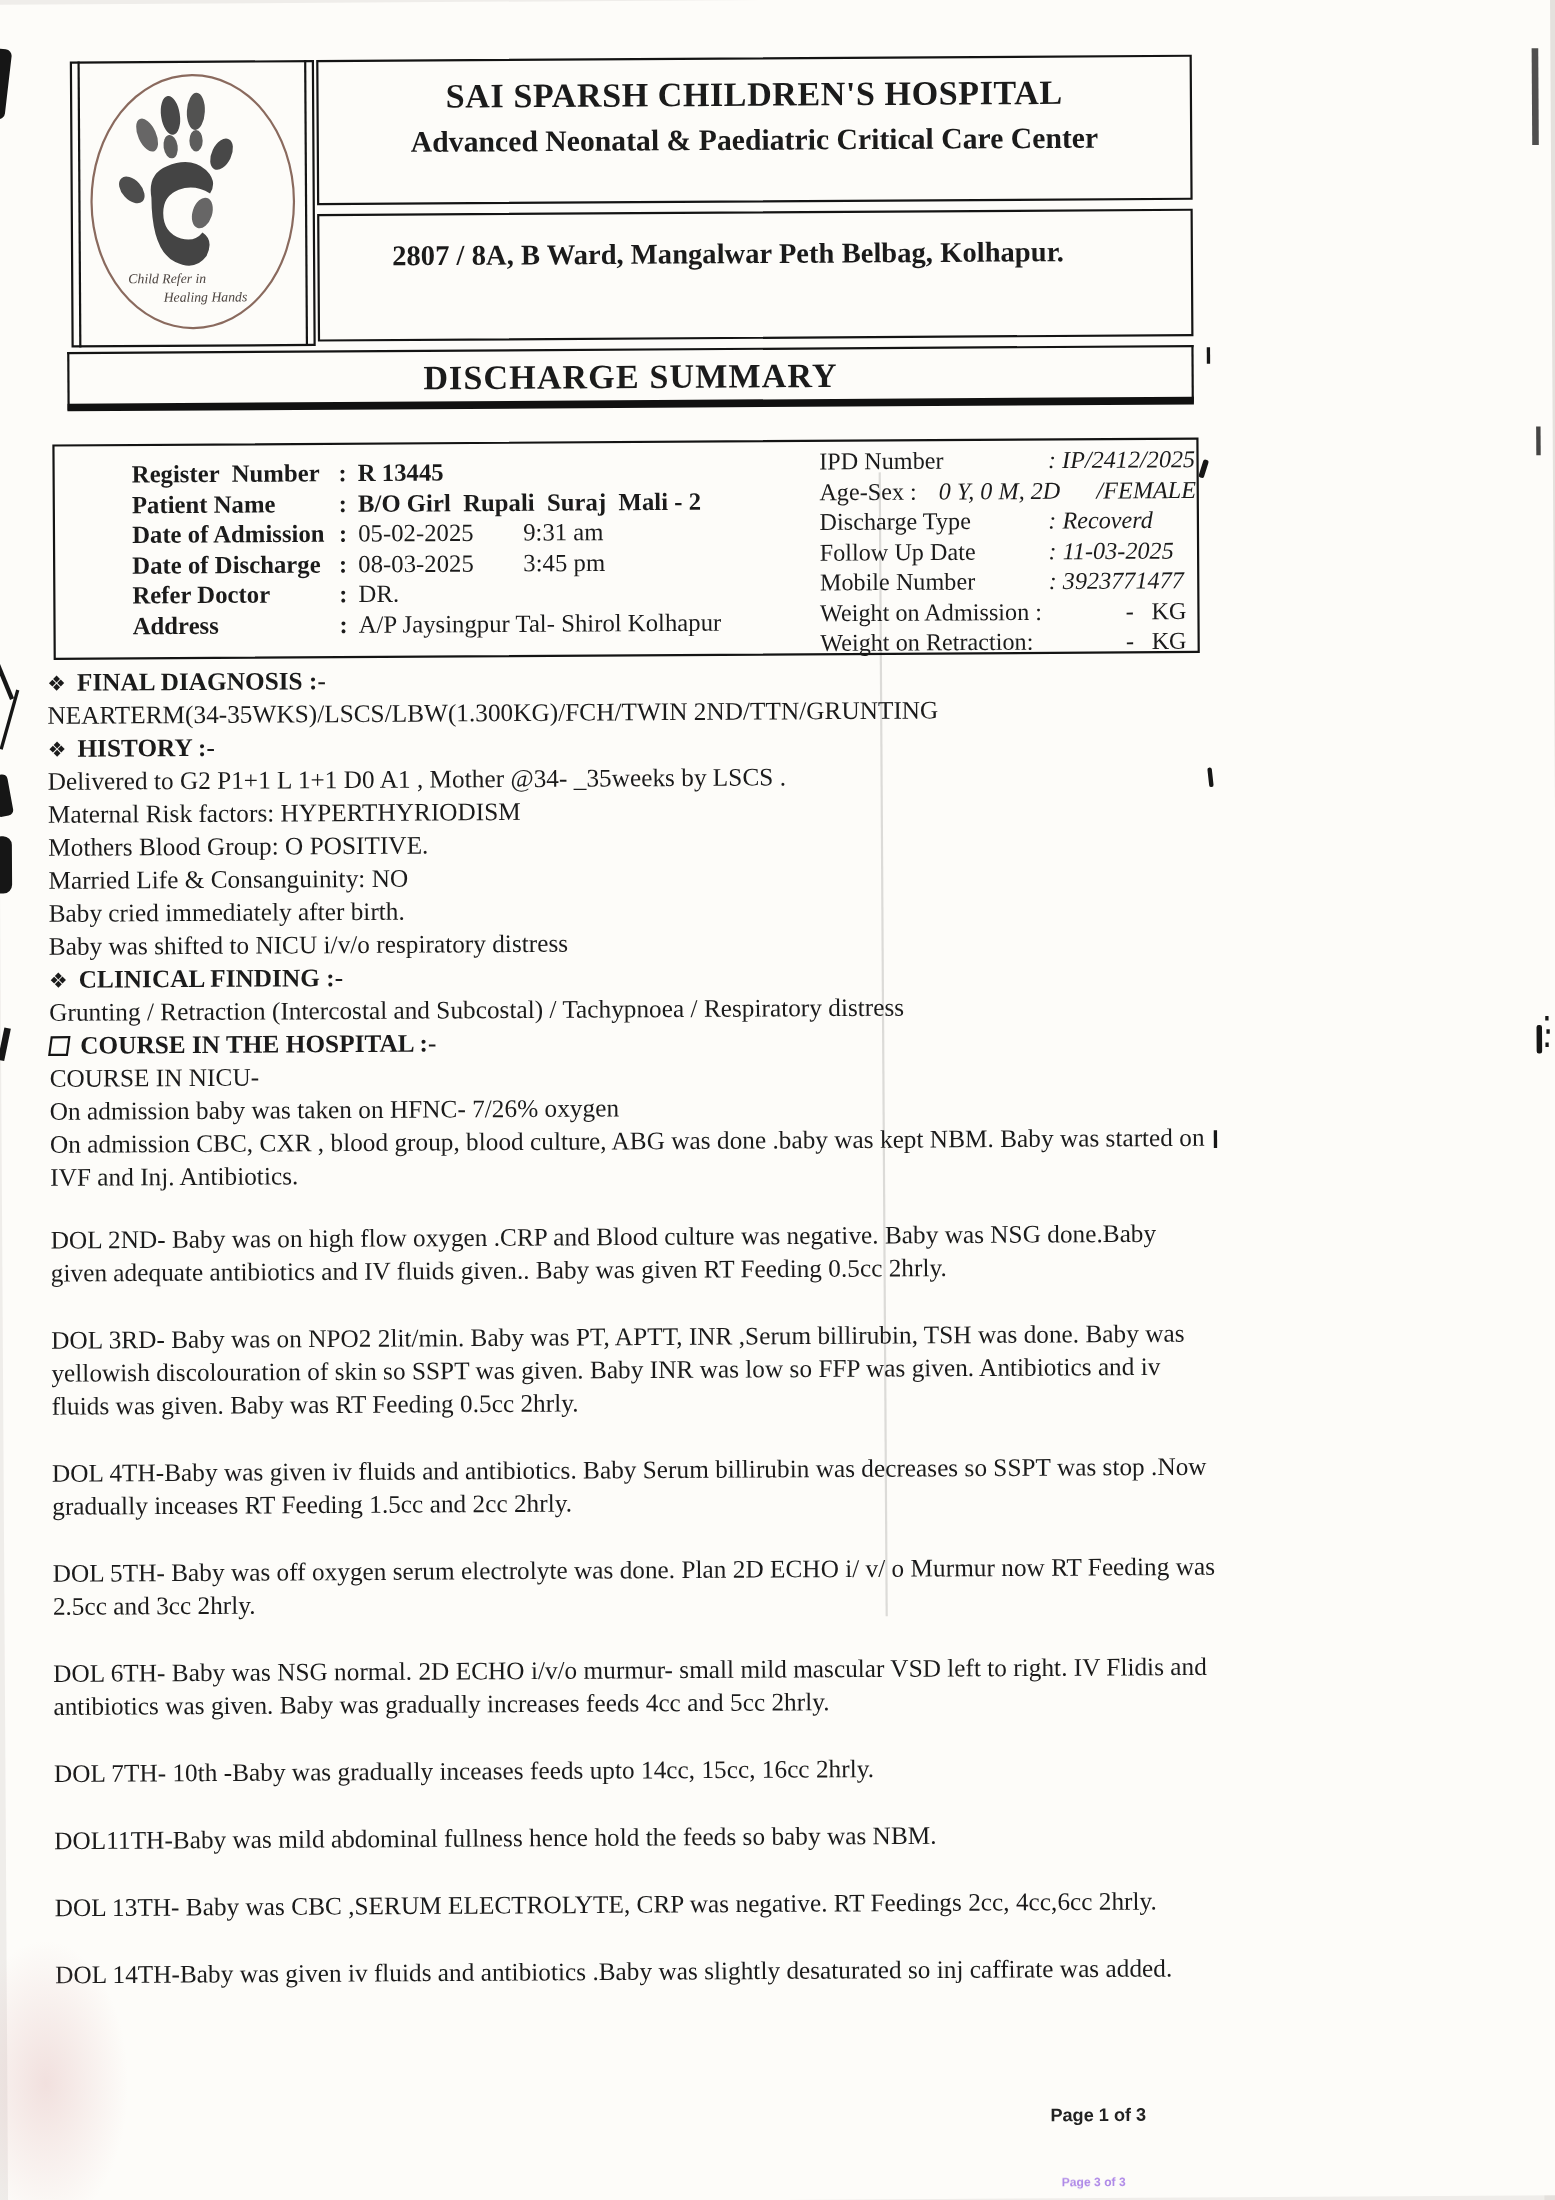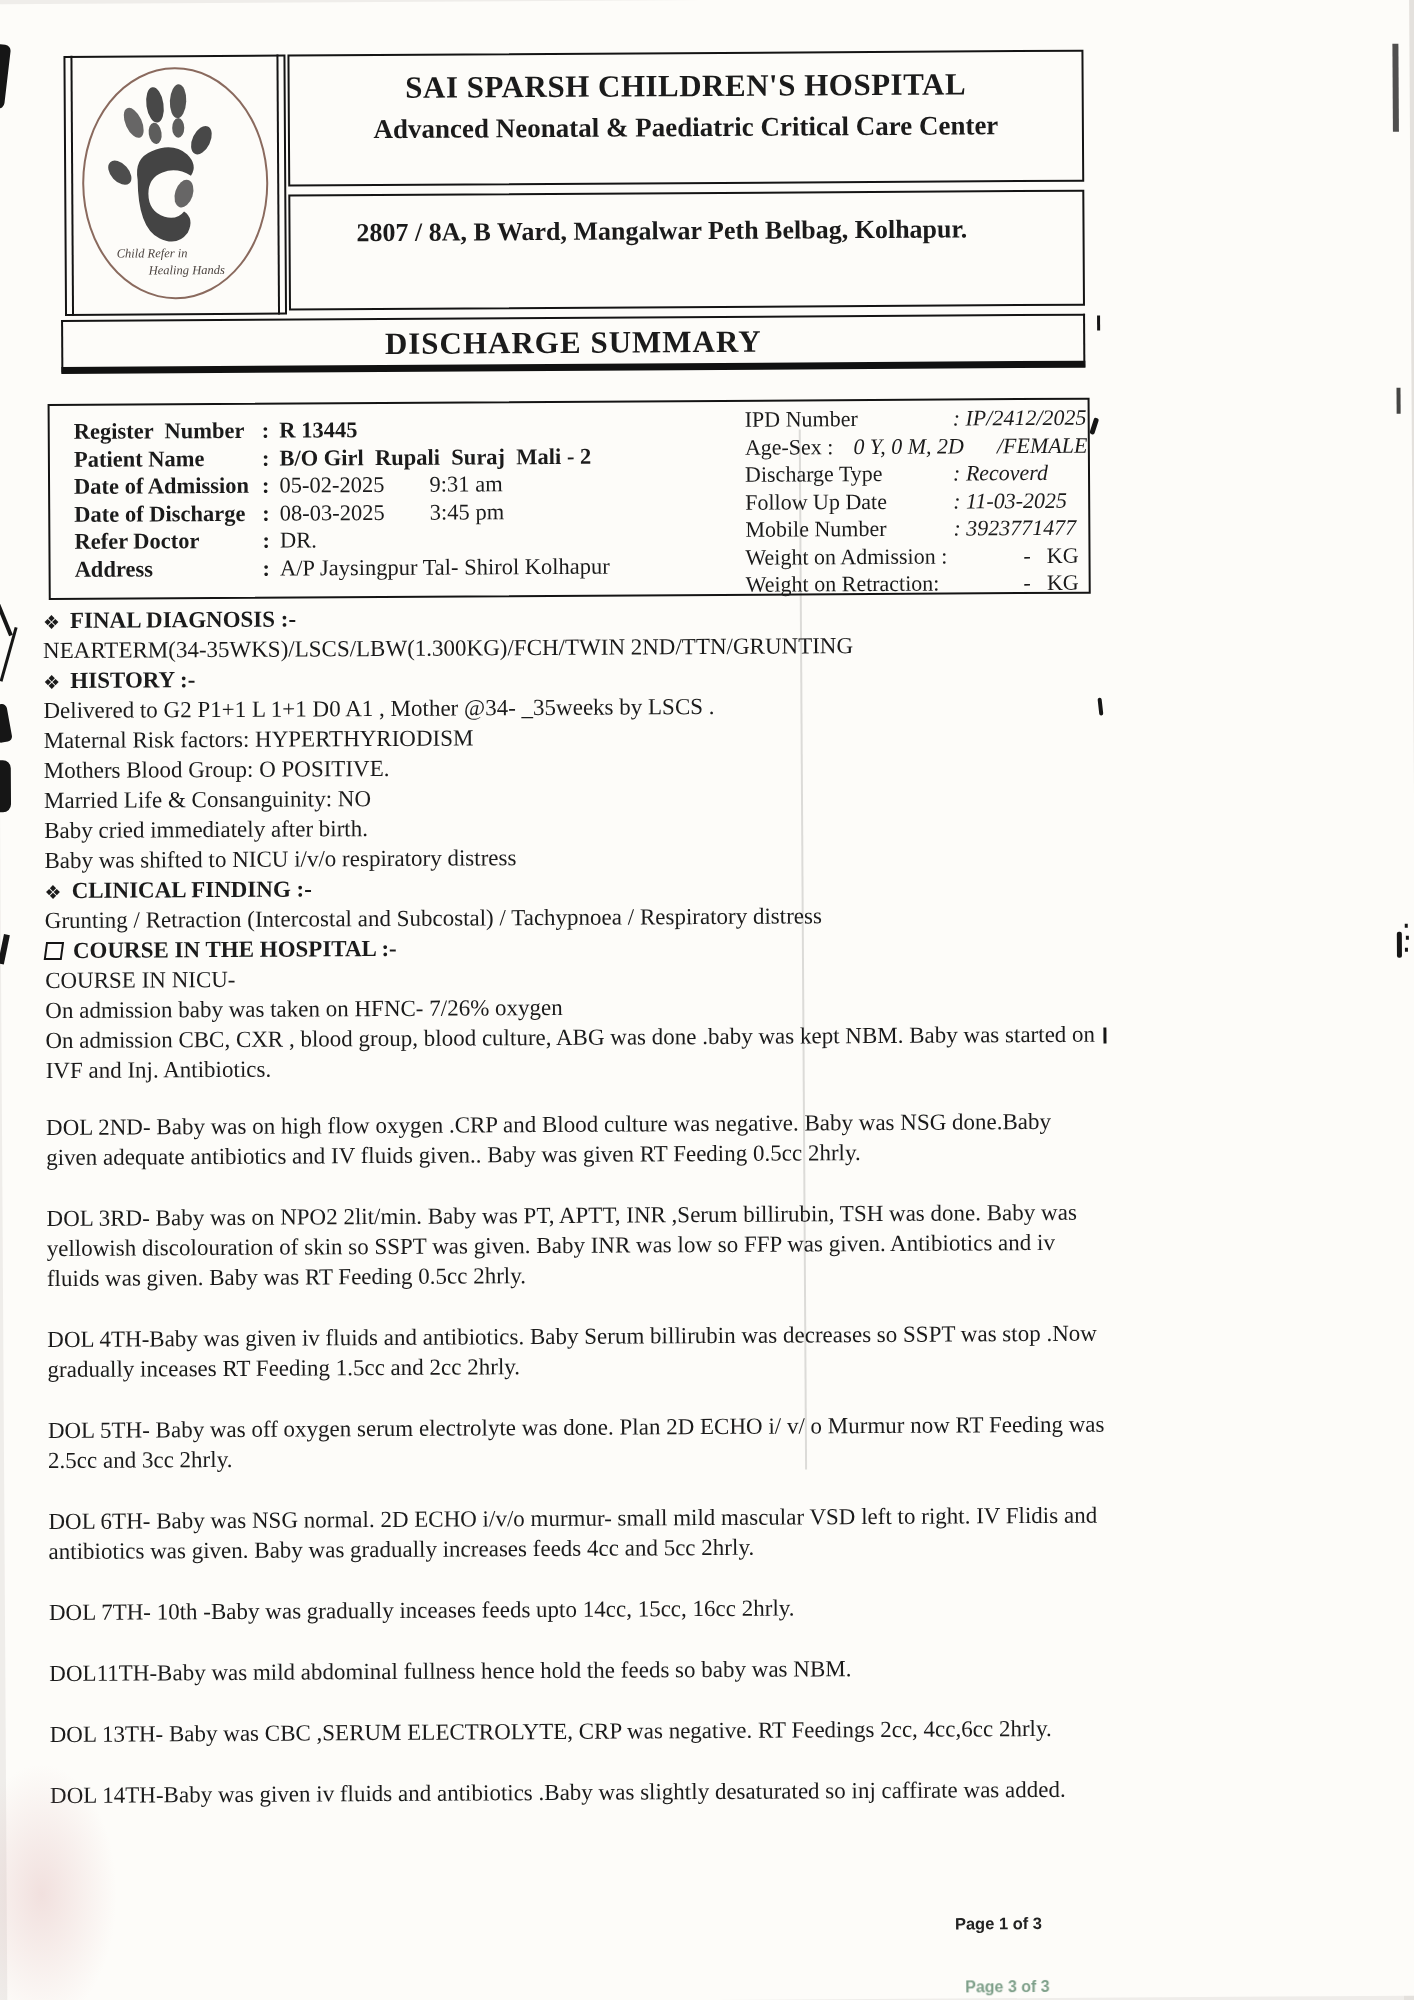--- a/index.html
+++ b/index.html
@@ -23,21 +23,21 @@
          box-sizing:border-box;padding:22px 0 0 66px;}
   .addr-text{font-size:26px;font-weight:700;}
   .banner{position:absolute;left:64px;top:316px;width:1024px;height:54px;border:2.5px solid #141414;
          border-bottom:7px solid #111;box-sizing:border-box;text-align:center;padding-top:6px;}
   .banner-title{font-size:31px;font-weight:700;letter-spacing:1px;}
   
   .info-box{position:absolute;left:50px;top:400px;width:1042px;height:196px;border:2.5px solid #141414;
          box-sizing:border-box;}
   .info-left{position:absolute;left:24px;top:12px;font-size:22.5px;}
   .irow{display:flex;line-height:27.5px;white-space:pre;}
-  .ilbl{display:inline-block;width:188px;font-weight:700;}
+  .ilbl{display:inline-block;width:188px;font-weight:700;margin-left:46px;}
   .icolon{font-weight:700;}
   .ival{margin-left:10px;font-weight:700;}
   .ival.reg{font-weight:400;}
   .info-right{position:absolute;left:675px;top:4px;right:10px;font-size:22px;}
   .rrow{display:flex;line-height:27.5px;white-space:pre;}
   .rlbl{display:inline-block;width:208px;font-weight:400;flex:none;margin-left:20px;}
   .rrow.short .rlbl{width:auto;margin-right:20px;}
   .rrow.weight .rlbl{width:auto;}
   .rval{font-weight:400;font-style:italic;}
   .rdash{margin-left:auto;font-weight:400;}
@@ -48,21 +48,21 @@
   .diamond{font-family:"DejaVu Sans",sans-serif;font-size:19px;line-height:1;position:relative;top:1px;}
   .square-bullet{display:inline-block;width:14px;height:14px;border:2.5px solid #141414;
          transform:skewX(-8deg);flex:none;}
   .b-line{margin:0;}
   .b-para{margin-top:31px;}
   .first-para{margin-top:27px;}
   
   .footer-primary{position:absolute;left:948px;top:1916px;font-family:Liberation Sans, sans-serif;
          font-size:16.5px;font-weight:700;color:#222;}
   .footer-secondary{position:absolute;left:958px;top:1980px;font-family:"Liberation Sans",sans-serif;
-         font-size:16px;font-weight:700;color:#14532d;opacity:.55;filter:blur(.4px);}
+         font-size:11px;font-weight:700;color:#6d28d9;opacity:.55;filter:blur(.4px);}
   
   .artifact{position:absolute;background:#161616;}
   .a1{left:-5px;top:40px;width:17px;height:64px;border-radius:6px;transform:rotate(7deg);}
   .a2{left:1px;top:585px;width:4px;height:48px;transform:rotate(-22deg);}
   .a3{left:8px;top:622px;width:3px;height:56px;transform:rotate(16deg);}
   .a4{left:-6px;top:700px;width:16px;height:38px;border-radius:5px;transform:rotate(-10deg);}
   .a5{left:-7px;top:756px;width:18px;height:52px;border-radius:8px;}
   .a6{left:0px;top:930px;width:6px;height:30px;transform:rotate(12deg);}
   .r1{left:1100px;top:318px;width:3px;height:15px;}
   .r2{left:1094px;top:420px;width:5px;height:17px;transform:rotate(18deg);border-radius:2px;}

